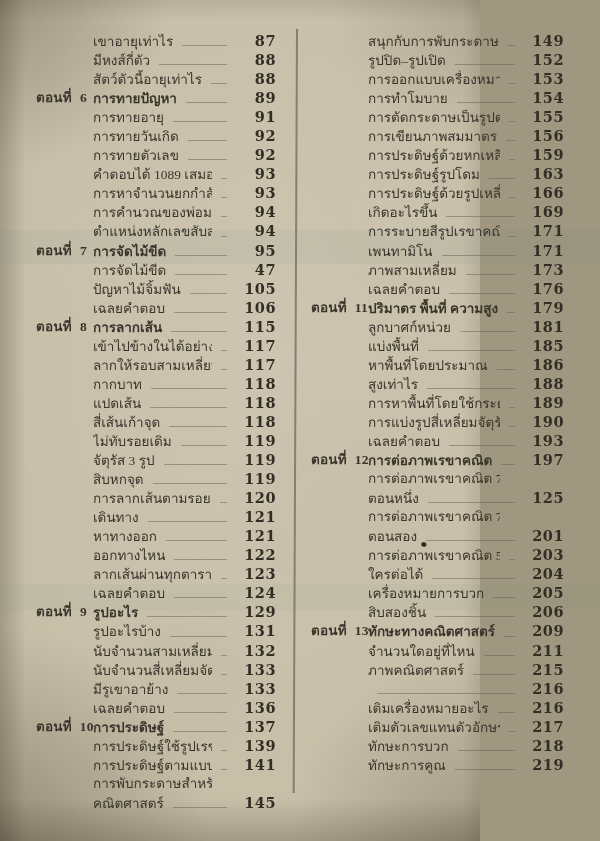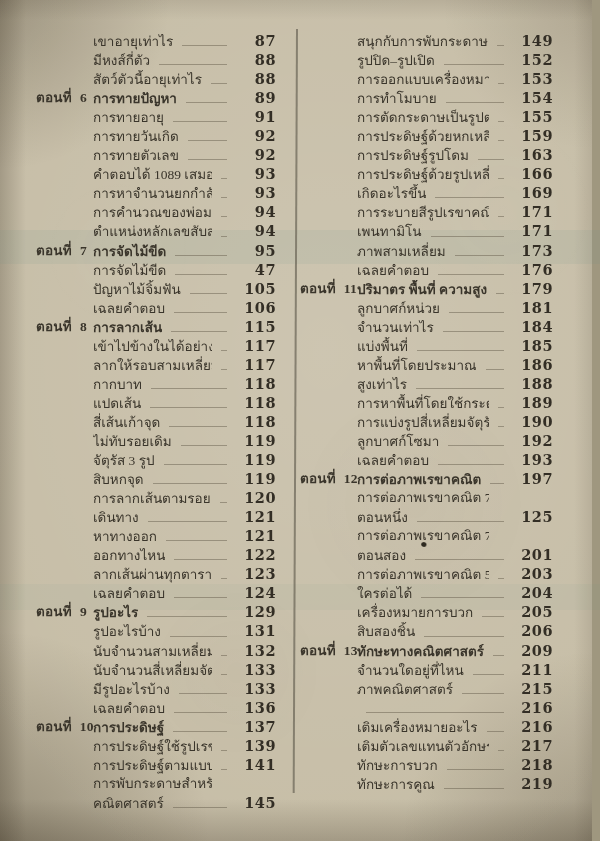--- a/index.html
+++ b/index.html
@@ -2,21 +2,21 @@
 <html style="--paper: #c6bda6; --text: #3a352b; --number: #332e25; --divider: #6f695b;"><head>
 <meta charset="utf-8">
 <style>
   html,body{margin:0;padding:0;}
   body{
     width:600px;height:841px;overflow:hidden;
     background:#9f977f;
     font-family:"Liberation Serif","DejaVu Serif",serif;
   }
   .page{
-    position:relative;width:592px;height:841px;
+    position:relative;width:480px;height:841px;
     background:
       radial-gradient(ellipse 120% 110% at 55% 42%, rgba(255,255,255,0.12), rgba(0,0,0,0) 62%),
       radial-gradient(circle 170px at 0% 0%, rgba(48,40,26,0.28), rgba(0,0,0,0)),
       radial-gradient(circle 210px at 0% 100%, rgba(48,40,26,0.32), rgba(0,0,0,0)),
       radial-gradient(circle 190px at 100% 100%, rgba(48,40,26,0.24), rgba(0,0,0,0)),
       radial-gradient(circle 150px at 100% 0%, rgba(48,40,26,0.16), rgba(0,0,0,0)),
       linear-gradient(to right, rgba(55,45,30,0.26) 0px, rgba(55,45,30,0) 26px),
       linear-gradient(to top, rgba(55,45,30,0.26) 0px, rgba(55,45,30,0) 42px),
       linear-gradient(to bottom, rgba(55,45,30,0.12) 0px, rgba(55,45,30,0) 20px),
       linear-gradient(to left, rgba(55,45,30,0.12) 0px, rgba(55,45,30,0) 18px),
@@ -25,21 +25,21 @@
   .tint-band{position:absolute;left:0;width:600px;pointer-events:none;}
   .band1{top:230px;height:34px;background:rgba(110,150,140,0.10);}
   .band2{top:584px;height:26px;background:rgba(110,150,140,0.06);}
   .divider{
     position:absolute;left:296px;top:29px;width:1.5px;height:764px;
     background:var(--divider,#6f695b);opacity:0.75;
     transform:rotate(0.25deg);transform-origin:top center;
   }
   .col{position:absolute;top:31px;}
   .col-left{left:36px;width:240px;}
-  .col-right{left:300px;width:253px;}
+  .col-right{left:311px;width:253px;}
   .row{
     position:relative;display:flex;align-items:baseline;
     height:19.05px;padding-left:57px;box-sizing:border-box;
     color:var(--text,#3a352b);font-size:13.5px;line-height:19.05px;
     white-space:nowrap;
   }
   .sec{
     position:absolute;left:0;top:0;width:51px;
     display:flex;justify-content:space-between;align-items:baseline;
     font-weight:bold;letter-spacing:0.2px;gap:8px;
@@ -325,21 +325,21 @@
 
   <div class="row">
 
     <span class="title">นับจำนวนสี่เหลี่ยมจัตุรัส</span>
     <span class="leader"></span>
     <span class="page-num">133</span>
   </div>
 
   <div class="row">
 
-    <span class="title">มีรูปอะไรบ้าง</span>
+    <span class="title">มีรูเขาอาย้าง</span>
     <span class="leader"></span>
     <span class="page-num">133</span>
   </div>
 
   <div class="row">
 
     <span class="title">เฉลยคำตอบ</span>
     <span class="leader"></span>
     <span class="page-num">136</span>
   </div>
@@ -411,20 +411,26 @@
     <span class="page-num">154</span>
   </div>
 
   <div class="row">
 
     <span class="title">การตัดกระดาษเป็นรูปต่าง ๆ</span>
     <span class="leader"></span>
     <span class="page-num">155</span>
   </div>
 
+  <div class="row">
+
+    <span class="title">การเขียนภาพสมมาตร</span>
+    <span class="leader"></span>
+    <span class="page-num">156</span>
+  </div>
 
   <div class="row">
 
     <span class="title">การประดิษฐ์ด้วยหกเหลี่ยมด้านเท่า</span>
     <span class="leader"></span>
     <span class="page-num">159</span>
   </div>
 
   <div class="row">
 
@@ -485,26 +491,20 @@
     <span class="page-num">179</span>
   </div>
 
   <div class="row">
 
     <span class="title">ลูกบาศก์หน่วย</span>
     <span class="leader"></span>
     <span class="page-num">181</span>
   </div>
 
-  <div class="row">
-
-    <span class="title">จำนวนเท่าไร</span>
-    <span class="leader"></span>
-    <span class="page-num">184</span>
-  </div>
 
   <div class="row">
 
     <span class="title">แบ่งพื้นที่</span>
     <span class="leader"></span>
     <span class="page-num">185</span>
   </div>
 
   <div class="row">
 
@@ -527,26 +527,20 @@
     <span class="page-num">189</span>
   </div>
 
   <div class="row">
 
     <span class="title">การแบ่งรูปสี่เหลี่ยมจัตุรัส</span>
     <span class="leader"></span>
     <span class="page-num">190</span>
   </div>
 
-  <div class="row">
-
-    <span class="title">ลูกบาศก์โซมา</span>
-    <span class="leader"></span>
-    <span class="page-num">192</span>
-  </div>
 
   <div class="row">
 
     <span class="title">เฉลยคำตอบ</span>
     <span class="leader"></span>
     <span class="page-num">193</span>
   </div>
 
   <div class="row bold">
     <span class="sec">

